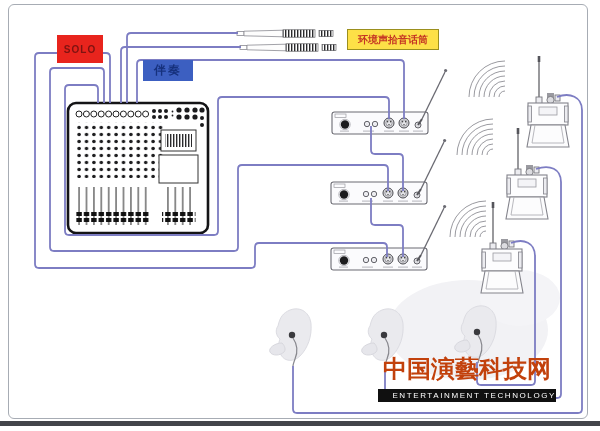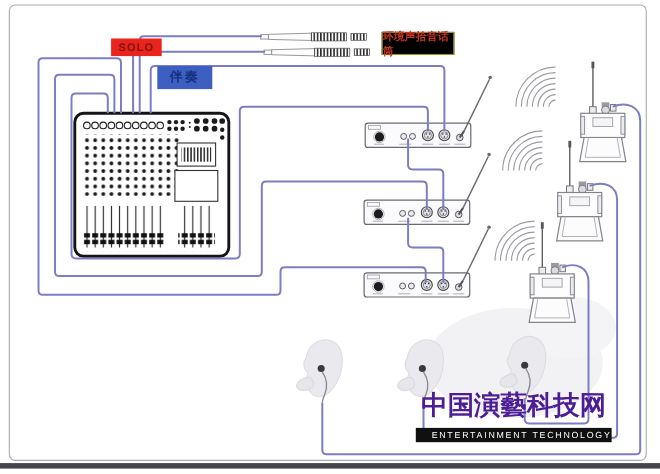--- a/index.html
+++ b/index.html
@@ -12,29 +12,29 @@
     border:1px solid #a7acb4;border-radius:6px;
   }
   .bottom-bar{
     position:absolute;left:0;top:421px;width:600px;height:5px;background:#43454a;
   }
   svg.art{position:absolute;left:0;top:0;}
   .tag{
     position:absolute;display:flex;align-items:center;justify-content:center;
     font-weight:bold;box-sizing:border-box;
   }
-  .tag-solo{left:57px;top:35px;width:46px;height:16px;background:#e8241d;color:#7e1311;
-    font-size:10px;letter-spacing:1px;margin-left:44px;}
+  .tag-solo{left:57px;top:35px;width:46px;height:28px;background:#e8241d;color:#7e1311;
+    font-size:10px;letter-spacing:1px;}
   .tag-accomp{left:143px;top:60px;width:50px;height:21px;background:#3c5fc1;color:#16317d;
     font-size:12px;letter-spacing:2px;}
-  .tag-ambient{left:347px;top:29px;width:66px;height:21px;background:#000000;color:#c53524;
+  .tag-ambient{left:347px;top:29px;width:92px;height:21px;background:#fde047;color:#c53524;
     border:1px solid #9b8f1e;font-size:10px;}
   .logo{position:absolute;left:378px;top:352px;width:178px;text-align:center;}
   .logo-title{
-    font-size:24px;font-weight:900;color:#4c1d95;letter-spacing:0px;line-height:1.4;
+    font-size:24px;font-weight:900;color:#c2410c;letter-spacing:0px;line-height:1.4;
     white-space:nowrap;
   }
   .logo-banner{
     margin-top:3px;background:#101010;color:#ffffff;font-size:8px;font-weight:normal;
     letter-spacing:1.6px;padding:2px 0 2px 0;white-space:nowrap;text-align:right;
   }
 </style>
 </head>
 <body>
 

